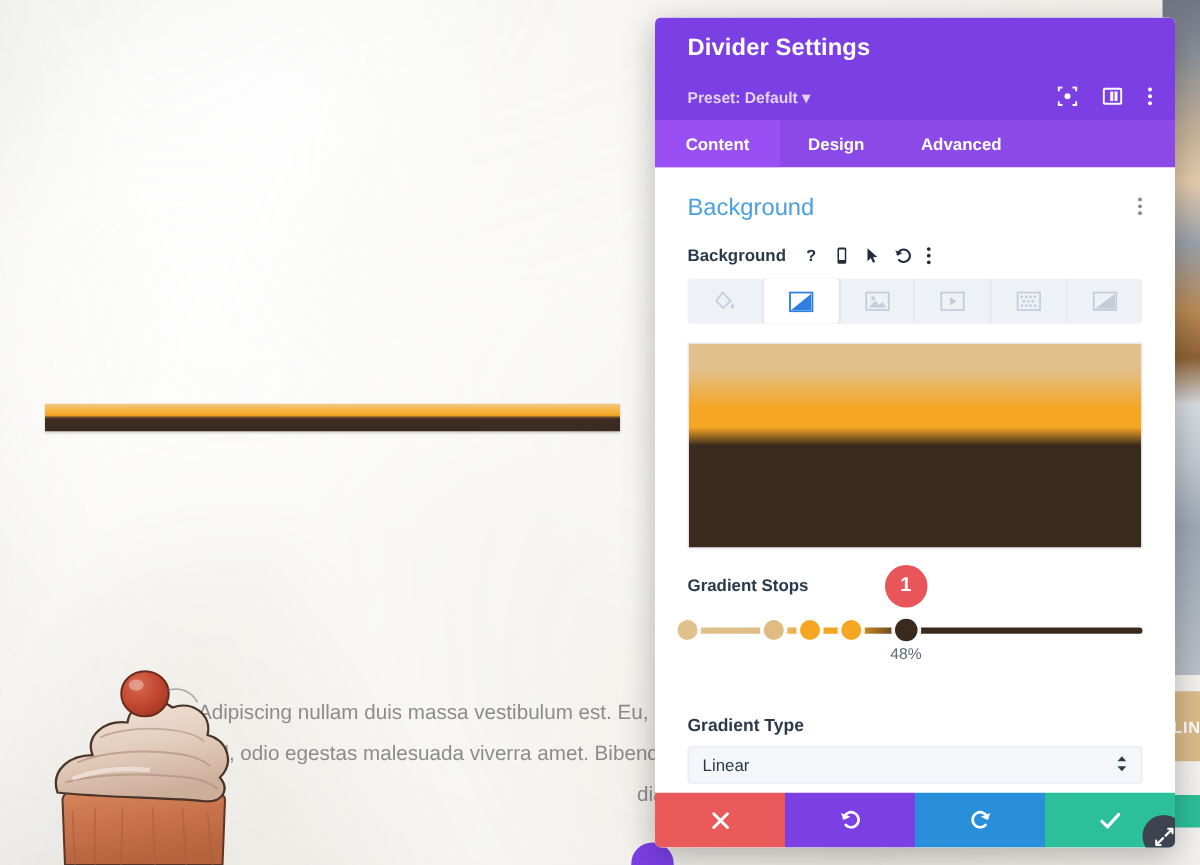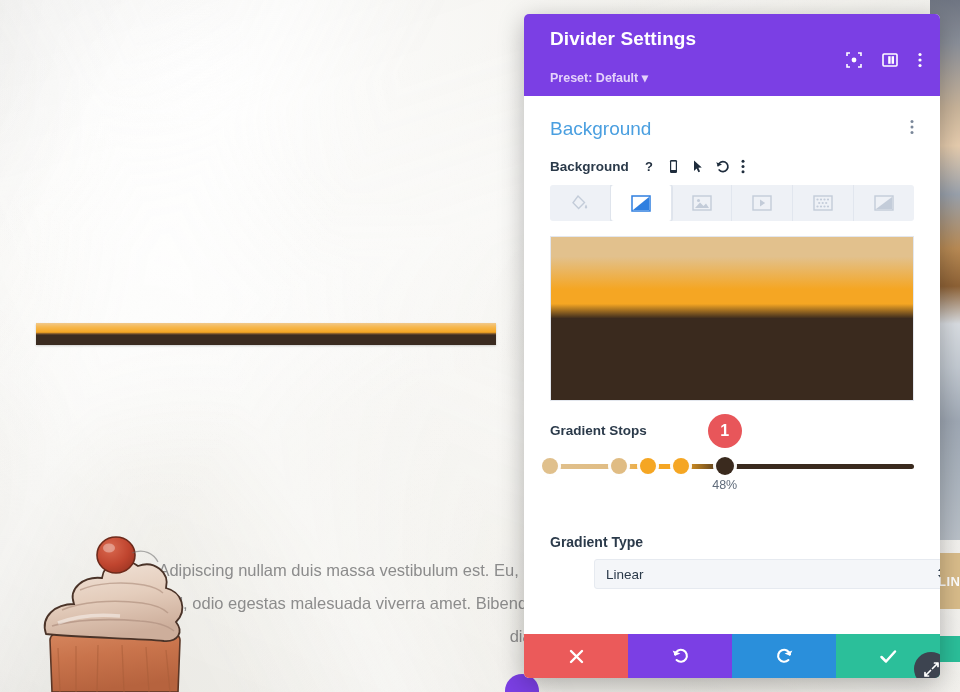--- a/index.html
+++ b/index.html
@@ -142,21 +142,21 @@
     border-radius: 5px;
     box-shadow: 0 6px 26px rgba(0,0,0,.28);
     display: flex; flex-direction: column;
     overflow: hidden;
     z-index: 10;
   }
 
   #panel-header {
     background: #7b3fe4;
     padding: 14px 18px 11px 26px;
-    display: flex; align-items: center; justify-content: space-between;
+    display: flex; align-items: flex-end; justify-content: space-between;
   }
   #panel-title {
     color: #ffffff;
     font-size: 19px; font-weight: bold;
     letter-spacing: .1px;
   }
   #panel-preset {
     color: #e4d2fb;
     font-size: 12.5px; font-weight: bold;
     margin-top: 20px;
@@ -300,21 +300,20 @@
   #gradient-type-select {
     width: 100%; height: 30px;
     background: #f4f6f9;
     border: 1px solid #e6eaf0;
     border-radius: 3px;
     display: flex; align-items: center; justify-content: space-between;
     padding: 0 11px;
     color: #2b3a4a;
     font-size: 13.5px;
     cursor: pointer;
-    margin-left: 44px;
   }
   #next-field-peek {
     margin-top: 16px;
     color: #2b3a4a;
     font-size: 13.5px; font-weight: bold;
     height: 8px;
     overflow: hidden;
   }
 
   
@@ -426,20 +425,25 @@
       <span class="header-icon">
         <svg width="4" height="16" viewBox="0 0 4 16">
           <circle cx="2" cy="2.5" r="1.6" fill="#ffffff"></circle>
           <circle cx="2" cy="8" r="1.6" fill="#ffffff"></circle>
           <circle cx="2" cy="13.5" r="1.6" fill="#ffffff"></circle>
         </svg>
       </span>
     </div>
   </div>
 
+  <div id="panel-tabs">
+    <div class="panel-tab active" id="tab-content-item">Content</div>
+    <div class="panel-tab" id="tab-design-item">Design</div>
+    <div class="panel-tab" id="tab-advanced-item">Advanced</div>
+  </div>
 
   <div id="panel-body">
 
     <div id="section-header-row">
       <div id="section-title">Background</div>
       <span>
         <svg width="4" height="16" viewBox="0 0 4 16">
           <circle cx="2" cy="2.5" r="1.5" fill="#7a8799"></circle>
           <circle cx="2" cy="8" r="1.5" fill="#7a8799"></circle>
           <circle cx="2" cy="13.5" r="1.5" fill="#7a8799"></circle>

